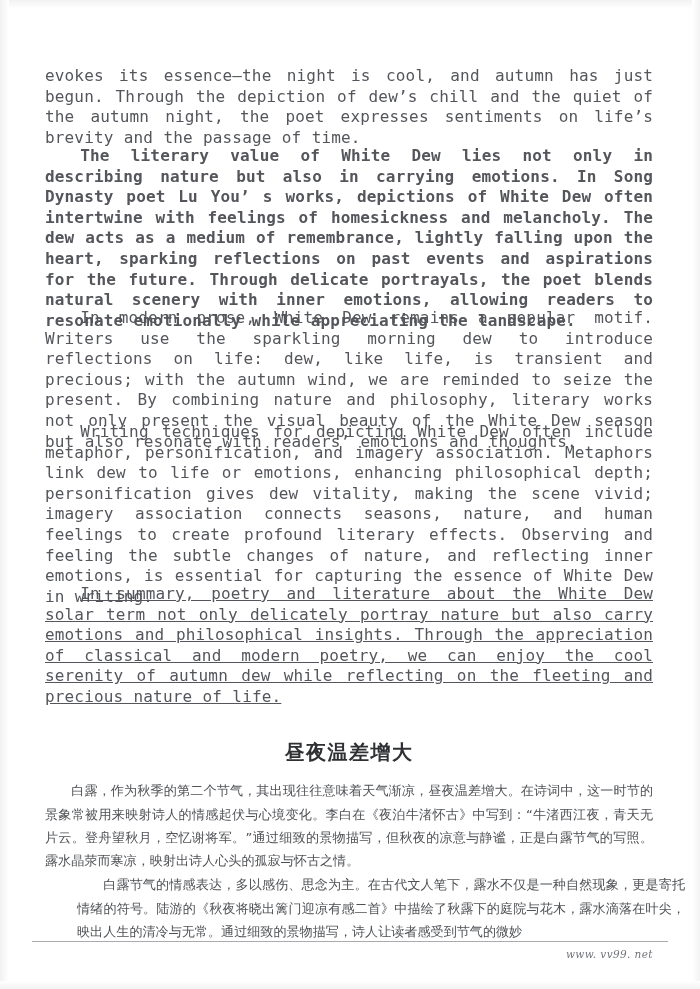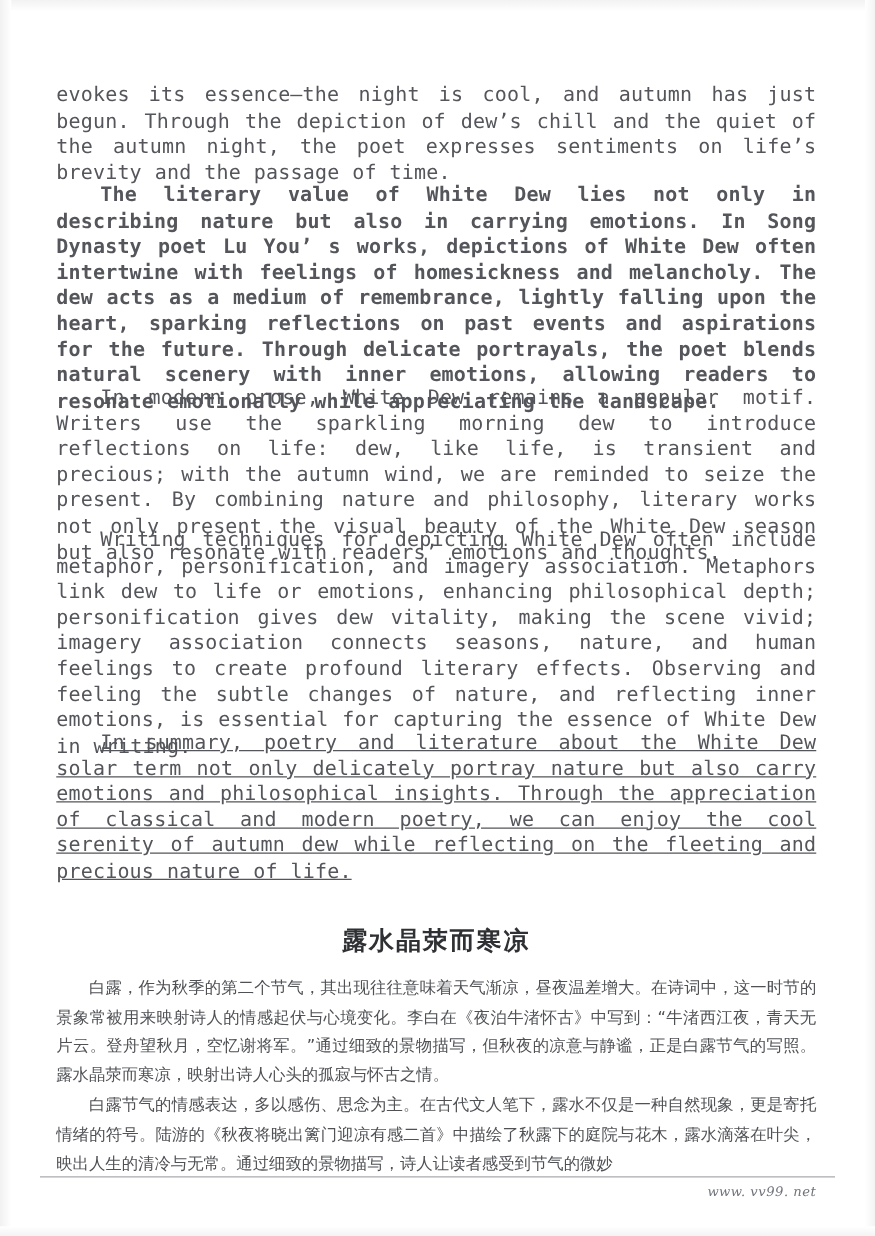--- a/index.html
+++ b/index.html
@@ -120,21 +120,21 @@
     color: #4f5155;
     font-family: "DejaVu Sans", "Liberation Sans", sans-serif;
     font-size: 13.1px;
     line-height: 23.4px;
     text-align: justify;
     text-justify: inter-ideograph;
     text-indent: 2em;
     z-index: 2;
   }
   #p-cn-1 { top: 766px; }
-  #p-cn-2 { top: 860px; }
+  #p-cn-2 { top: 860px; margin-left: 32px; }
 
   
   #footer-rule {
     position: absolute;
     left: 32px;
     top: 941px;
     width: 636px;
     height: 1px;
     background: #a9abaf;
     z-index: 2;
@@ -167,21 +167,21 @@
     <p id="p-en-1" class="body-text">evokes its essence—the night is cool, and autumn has just begun. Through the depiction of dew’s chill and the quiet of the autumn night, the poet expresses sentiments on life’s brevity and the passage of time.</p>
 
     <p id="p-en-2" class="body-text indent">The literary value of White Dew lies not only in describing nature but also in carrying emotions. In Song Dynasty poet Lu You’ s works, depictions of White Dew often intertwine with feelings of homesickness and melancholy. The dew acts as a medium of remembrance, lightly falling upon the heart, sparking reflections on past events and aspirations for the future. Through delicate portrayals, the poet blends natural scenery with inner emotions, allowing readers to resonate emotionally while appreciating the landscape.</p>
 
     <p id="p-en-3" class="body-text indent">In modern prose, White Dew remains a popular motif. Writers use the sparkling morning dew to introduce reflections on life: dew, like life, is transient and precious; with the autumn wind, we are reminded to seize the present. By combining nature and philosophy, literary works not only present the visual beauty of the White Dew season but also resonate with readers’ emotions and thoughts.</p>
 
     <p id="p-en-4" class="body-text indent">Writing techniques for depicting White Dew often include metaphor, personification, and imagery association. Metaphors link dew to life or emotions, enhancing philosophical depth; personification gives dew vitality, making the scene vivid; imagery association connects seasons, nature, and human feelings to create profound literary effects. Observing and feeling the subtle changes of nature, and reflecting inner emotions, is essential for capturing the essence of White Dew in writing.</p>
 
     <p id="p-en-5" class="body-text indent">In summary, poetry and literature about the White Dew solar term not only delicately portray nature but also carry emotions and philosophical insights. Through the appreciation of classical and modern poetry, we can enjoy the cool serenity of autumn dew while reflecting on the fleeting and precious nature of life.</p>
 
-    <h2 id="cn-heading">露水晶荥而寒凉</h2>
+    <h2 id="cn-heading">昼夜温差增大</h2>
 
     <p id="p-cn-1" class="cn-text">白露，作为秋季的第二个节气，其出现往往意味着天气渐凉，昼夜温差增大。在诗词中，这一时节的景象常被用来映射诗人的情感起伏与心境变化。李白在《夜泊牛渚怀古》中写到：“牛渚西江夜，青天无片云。登舟望秋月，空忆谢将军。”通过细致的景物描写，但秋夜的凉意与静谧，正是白露节气的写照。露水晶荥而寒凉，映射出诗人心头的孤寂与怀古之情。</p>
 
     <p id="p-cn-2" class="cn-text">白露节气的情感表达，多以感伤、思念为主。在古代文人笔下，露水不仅是一种自然现象，更是寄托情绪的符号。陆游的《秋夜将晓出篱门迎凉有感二首》中描绘了秋露下的庭院与花木，露水滴落在叶尖，映出人生的清冷与无常。通过细致的景物描写，诗人让读者感受到节气的微妙</p>
 
   </div>
 
   <div id="footer-rule"></div>
   <div id="footer-url">www. vv99. net</div>
 

